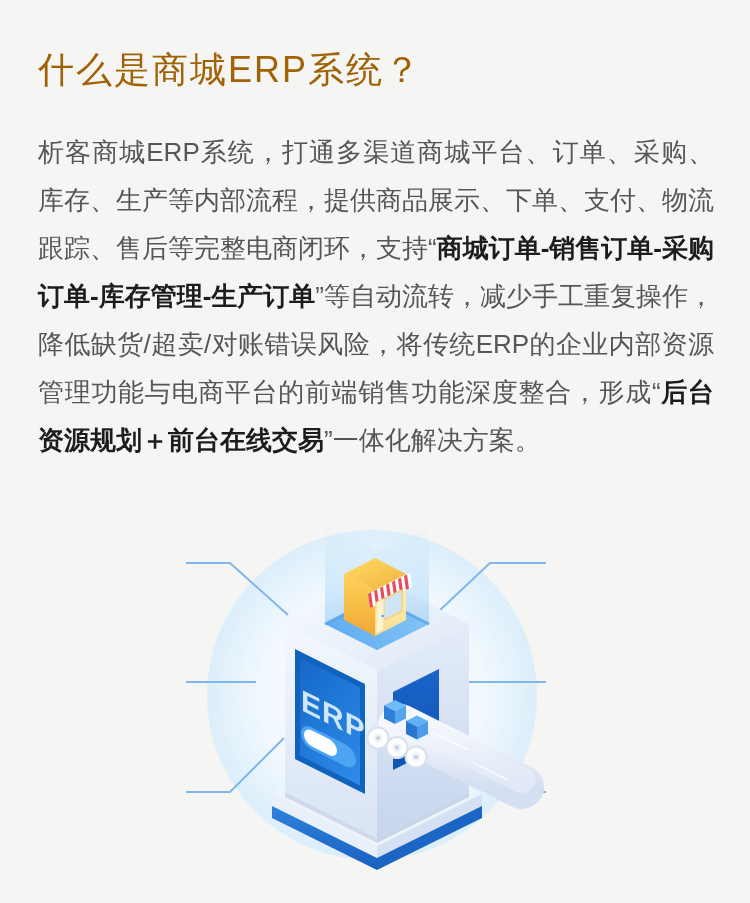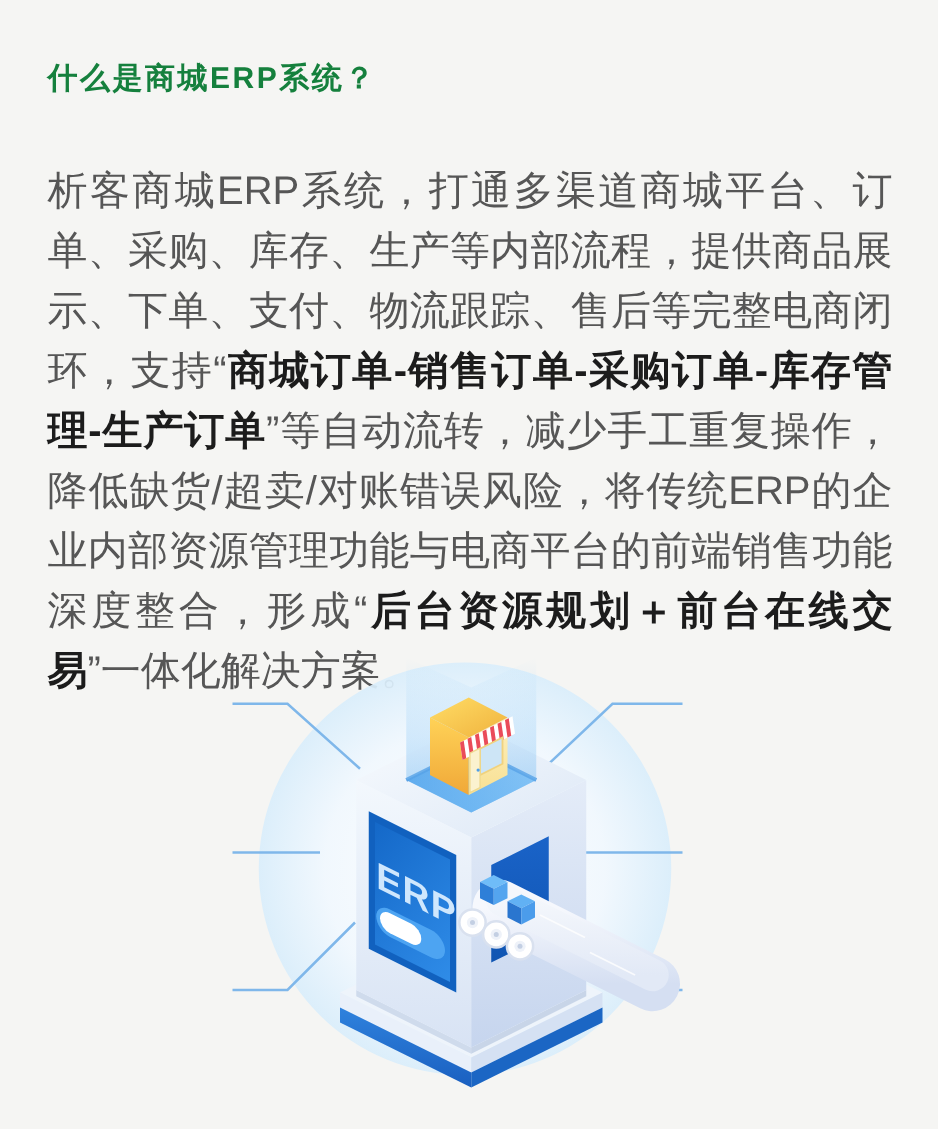--- a/index.html
+++ b/index.html
@@ -4,25 +4,25 @@
 <style>
   html,body{margin:0;padding:0;}
   body{
     width:750px;height:903px;position:relative;overflow:hidden;
     background:#f5f5f3;
     font-family:"Liberation Sans","DejaVu Sans",sans-serif;
     -webkit-font-smoothing:antialiased;
   }
   .title{
     position:absolute;left:38px;top:46px;margin:0;
-    font-size:24px;font-weight:700;color:#15803d;letter-spacing:2px;
+    font-size:36px;font-weight:400;color:#a16207;letter-spacing:2px;
   }
   .intro{
     position:absolute;left:38px;top:128px;width:676px;margin:0;
-    font-size:32px;line-height:48px;color:#565656;
+    font-size:26px;line-height:48px;color:#565656;
     text-align:justify;text-justify:inter-character;
   }
   .intro b{color:#1c1c1c;font-weight:700;}
   .diagram{position:absolute;left:0;top:480px;width:750px;height:423px;}
   .glow{
     position:absolute;left:207px;top:50px;width:330px;height:330px;border-radius:50%;
     background:radial-gradient(circle,
       rgba(255,255,255,0.97) 0%,
       rgba(241,248,254,0.96) 48%,
       rgba(216,237,251,0.92) 72%,

